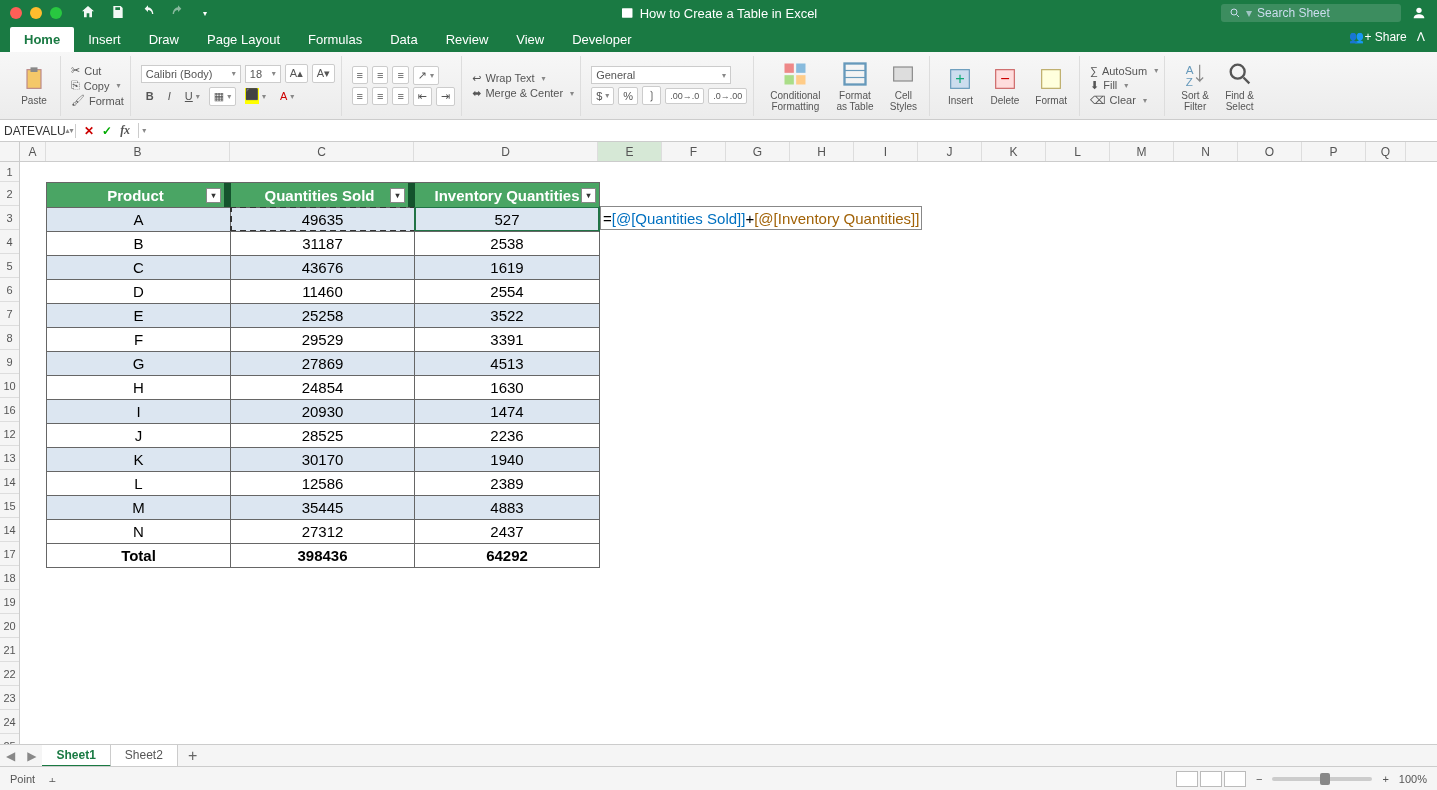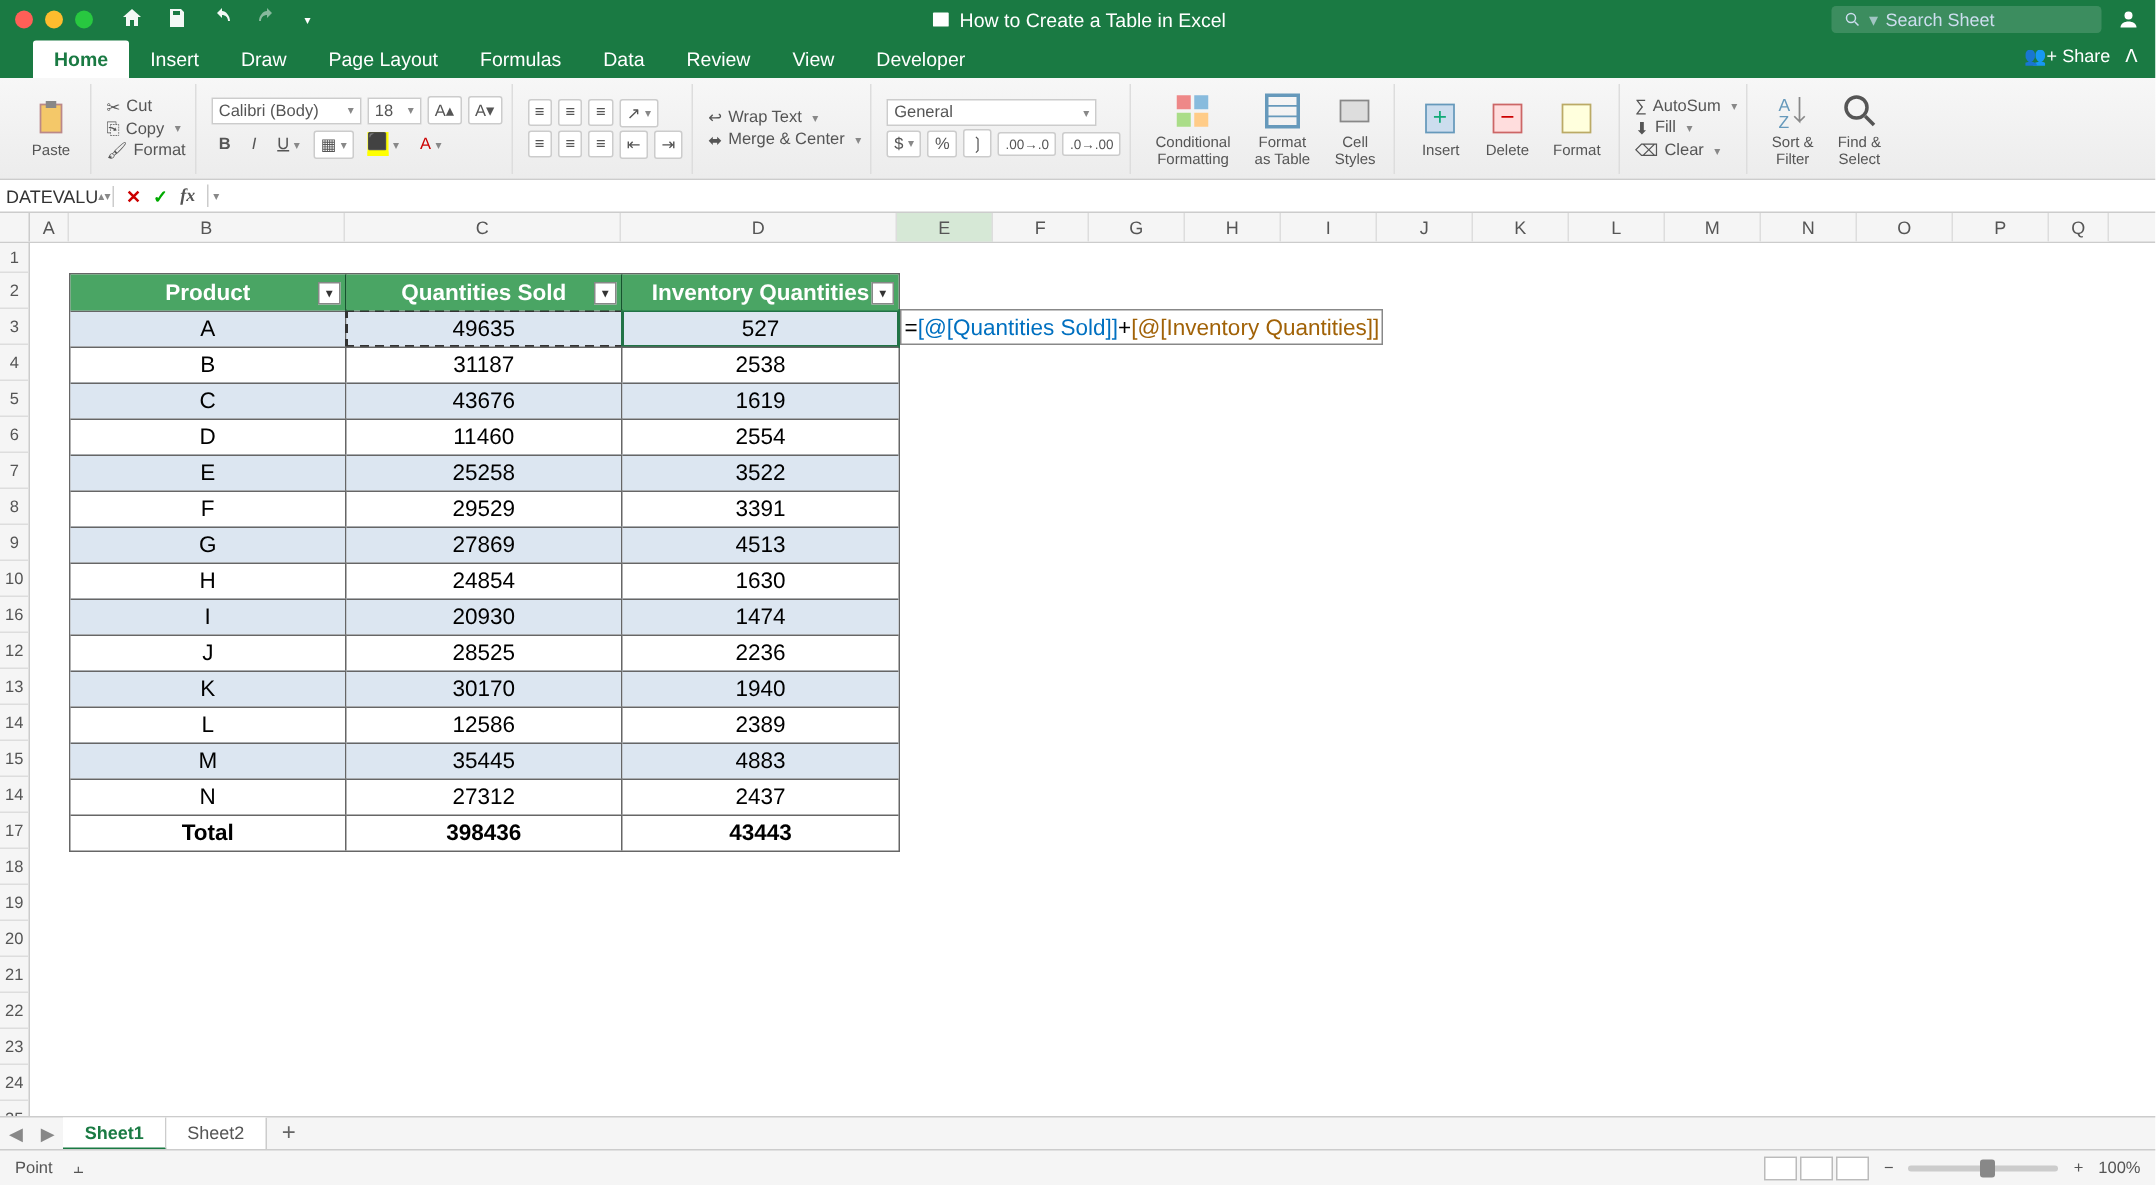--- a/index.html
+++ b/index.html
@@ -10,21 +10,21 @@
 .traffic { display: flex; gap: 8px; margin-left: 10px; }
 .tl { width: 12px; height: 12px; border-radius: 50%; }
 .tl.red { background: #ff5f57; } .tl.yel { background: #febc2e; } .tl.grn { background: #28c840; }
 .qat { display: flex; gap: 14px; margin-left: 18px; align-items: center; }
 .qat svg { width: 16px; height: 16px; fill: #fff; opacity: .95; }
 .title-center { position: absolute; left: 50%; transform: translateX(-50%); display: flex; align-items: center; gap: 6px; }
 .title-right { margin-left: auto; display: flex; align-items: center; gap: 10px; margin-right: 10px; }
 .search-box { background: rgba(255,255,255,.15); border-radius: 3px; padding: 2px 8px; display: flex; align-items: center; gap: 5px; width: 180px; font-size: 12px; color: #cde; }
 
 
-.tabs { height: 26px; background: #1a7a43; display: flex; align-items: flex-end; padding-left: 22px; color: #fff; font-size: 13px; position: relative; }
+.tabs { height: 26px; background: #1a7a43; display: flex; align-items: flex-end; padding-left: 10px; color: #fff; font-size: 13px; position: relative; }
 .tab { padding: 5px 14px; cursor: pointer; }
 .tab.active { background: #fff; color: #1a7a43; font-weight: 600; border-radius: 2px 2px 0 0; }
 .tabs-right { position: absolute; right: 12px; display: flex; align-items: center; gap: 10px; top: 4px; font-size: 12px; }
 
 
 .ribbon { height: 68px; background: linear-gradient(#f7f7f7,#ececec); border-bottom: 1px solid #ccc; display: flex; align-items: center; padding: 4px 8px; gap: 4px; font-size: 11px; color: #555; }
 .rgroup { display: flex; flex-direction: column; gap: 2px; padding: 0 6px; border-right: 1px solid #ddd; height: 60px; justify-content: center; }
 .rgroup.noborder { border-right: none; }
 .rrow { display: flex; align-items: center; gap: 4px; }
 .rbtn { background: #fff0; border: 1px solid transparent; padding: 2px 4px; border-radius: 2px; display: flex; align-items: center; justify-content: center; cursor: pointer; font-size: 11px; color: #555; }
@@ -49,21 +49,21 @@
 .colhdr { border-right: 1px solid #ddd; display: flex; align-items: center; justify-content: center; font-size: 12px; color: #555; background: #f5f5f5; }
 .colhdr.active { background: #d6e8d6; }
 .gridbody { display: flex; }
 .rownums { width: 20px; background: #f5f5f5; border-right: 1px solid #ccc; }
 .rownum { height: 24px; border-bottom: 1px solid #ddd; display: flex; align-items: center; justify-content: center; font-size: 11px; color: #555; }
 .rownum.short { height: 20px; }
 .cells { position: relative; flex: 1; }
 
 
 .xtable { position: absolute; left: 26px; top: 20px; border: 1px solid #666; font-size: 15px; }
-.xth { background: #4aa564; color: #fff; font-weight: bold; height: 24px; display: flex; align-items: center; justify-content: center; border-right: 1px solid #14532d; position: relative; }
+.xth { background: #4aa564; color: #fff; font-weight: bold; height: 24px; display: flex; align-items: center; justify-content: center; border-right: 7px solid #14532d; position: relative; }
 .xth:last-child { border-right: none; }
 .filter-btn { position: absolute; right: 3px; width: 15px; height: 15px; background: #fff; border: 1px solid #888; display: flex; align-items: center; justify-content: center; font-size: 8px; color: #333; }
 .xtr { display: flex; height: 24px; }
 .xtd { border-top: 1px solid #666; border-right: 1px solid #666; display: flex; align-items: center; justify-content: center; color: #000; }
 .xtd:last-child { border-right: none; }
 .xtr.band .xtd { background: #dce6f1; }
 .xtr.total .xtd { font-weight: bold; border-top: 1px solid #666; }
 .c1 { width: 184px; } .c2 { width: 184px; } .c3 { width: 184px; }
 .marching { outline: 2px dashed #333; outline-offset: -1px; }
 .selcell { outline: 2px solid #217346; outline-offset: -1px; }
@@ -490,21 +490,21 @@
             <div class="xtd c3">4883</div>
           </div>
           <div class="xtr">
             <div class="xtd c1">N</div>
             <div class="xtd c2">27312</div>
             <div class="xtd c3">2437</div>
           </div>
           <div class="xtr total">
             <div class="xtd c1">Total</div>
             <div class="xtd c2">398436</div>
-            <div class="xtd c3">43443</div>
+            <div class="xtd c3">64292</div>
           </div>
         </div>
 
       <div class="cell-formula" id="cellformula">
           <span class="">=</span>
           <span class="tok-blue">[@[Quantities Sold]]</span>
           <span class="">+</span>
           <span class="tok-red">[@[Inventory Quantities]]</span>
         </div>
     </div>

